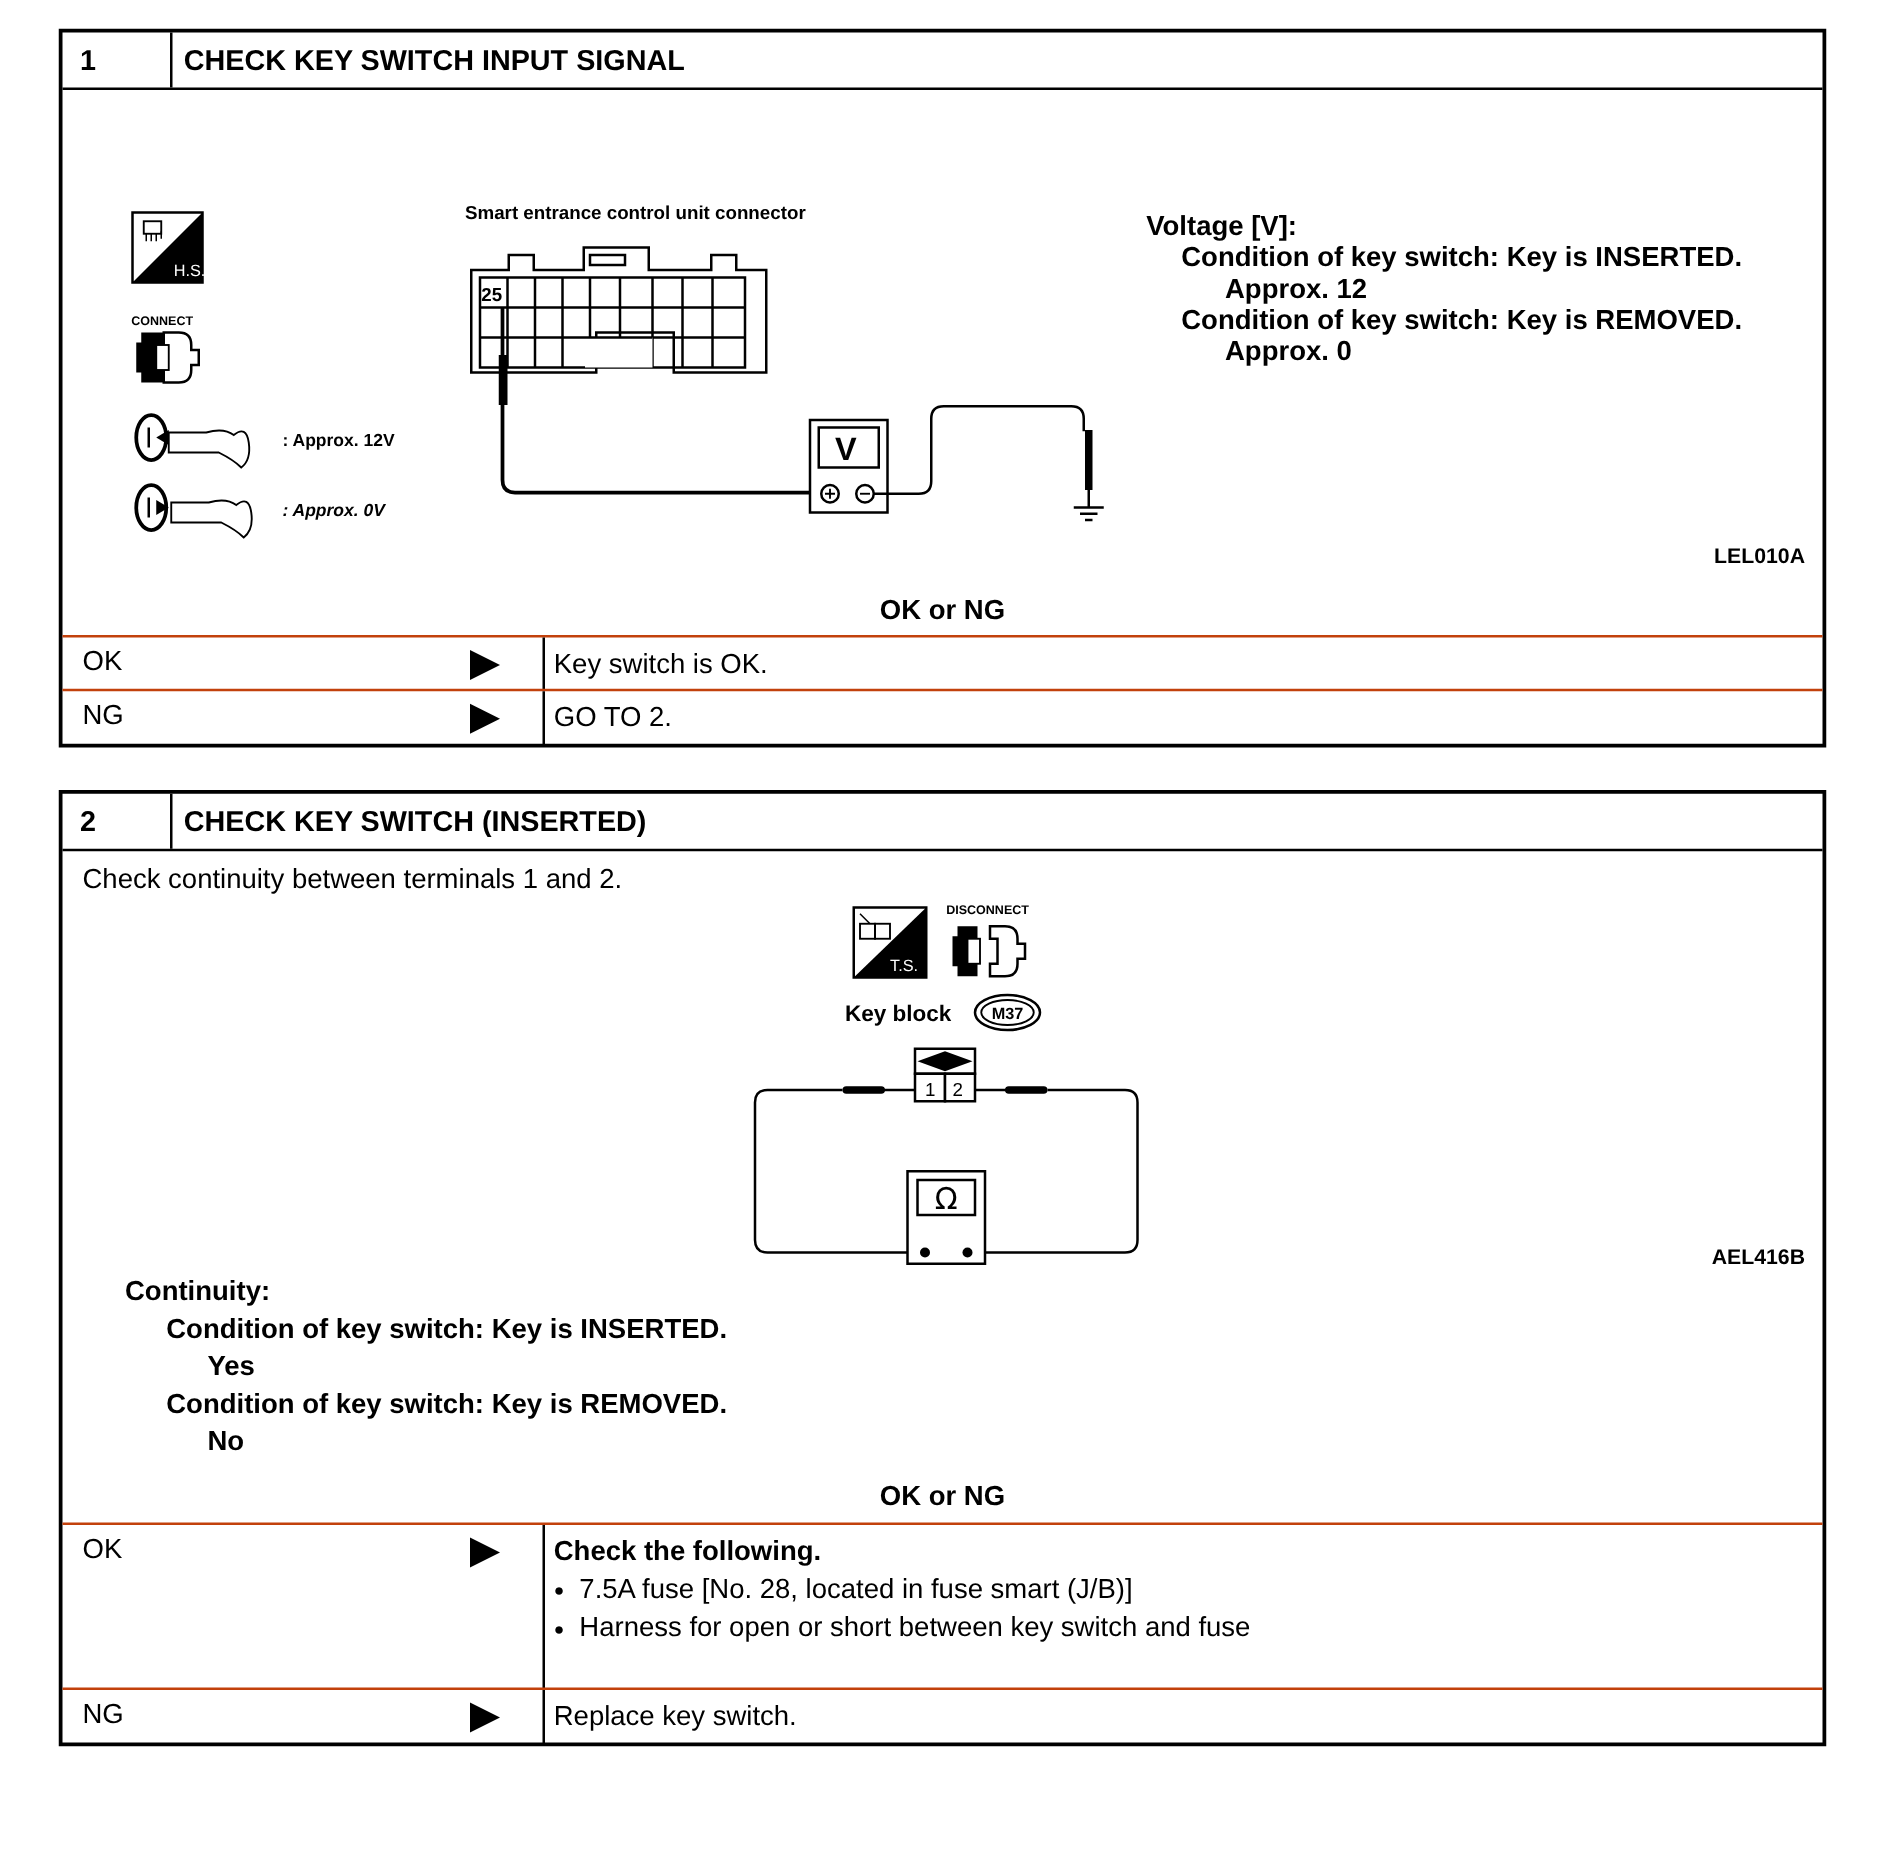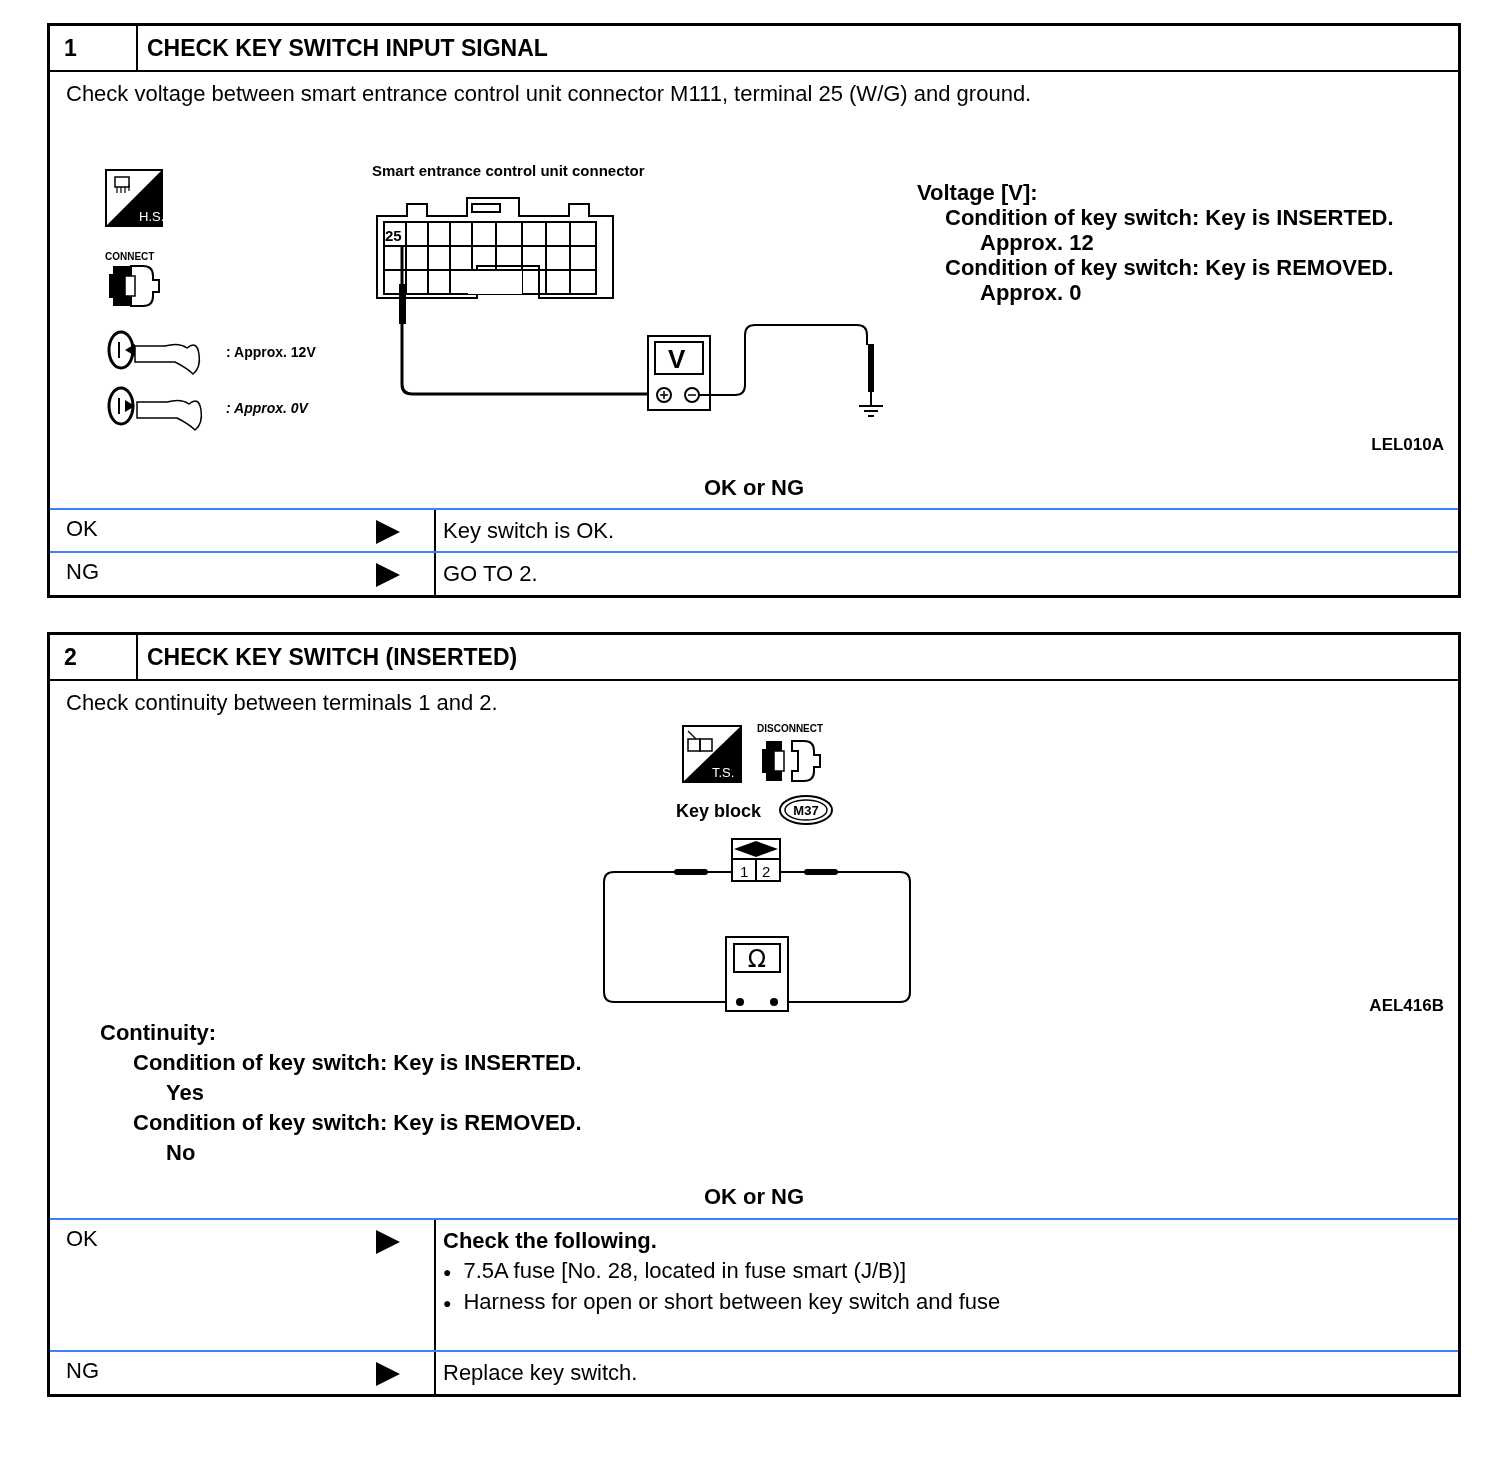--- a/index.html
+++ b/index.html
@@ -5,41 +5,40 @@
   html, body { margin:0; padding:0; background:#ffffff; }
   body { width:1504px; height:1480px; position:relative; font-family:"Liberation Sans", sans-serif; color:#000; overflow:hidden; }
   .block { position:absolute; left:47px; width:1414px; border:3px solid #000; box-sizing:border-box; }
   #block1 { top:23px; height:575px; }
   #block2 { top:632px; height:765px; }
   .hdr { position:absolute; left:0; top:0; right:0; height:44px; border-bottom:2px solid #000; }
   .hdr .num { position:absolute; left:0; top:0; width:88px; height:44px; border-right:2px solid #000; font-weight:bold; font-size:23px; line-height:44px; padding-left:14px; box-sizing:border-box; }
   .hdr .title { position:absolute; left:97px; top:0; height:28px; font-weight:bold; font-size:23px; line-height:44px; }
   .intro { position:absolute; left:16px; font-size:22px; }
   .okng { position:absolute; left:0; right:0; text-align:center; font-weight:bold; font-size:22px; }
-  .row { position:absolute; left:0; right:0; border-top:2px solid #3b82f6; }
+  .row { position:absolute; left:0; right:0; border-top:2px solid #c2410c; }
   .row .lab { position:absolute; left:16px; top:6px; font-size:22px; }
   .row .arrow { position:absolute; left:326px; top:10px; width:0; height:0; border-top:12px solid transparent; border-bottom:12px solid transparent; border-left:24px solid #000; }
   .row .div { position:absolute; left:384px; top:0; bottom:0; border-left:2px solid #000; }
   .row .res { position:absolute; left:393px; top:6px; font-size:22px; line-height:30px; }
   .bold { font-weight:bold; }
   .spec { position:absolute; font-weight:bold; font-size:22px; line-height:25px; }
   .figid { position:absolute; font-size:17px; font-weight:bold; }
   .small-bold { font-size:14px; font-weight:bold; }
   svg { position:absolute; overflow:visible; }
   .bullet::before { content:"\25CF"; font-size:14px; margin-right:12px; vertical-align:middle; }
 </style>
 </head>
 <body>
 
 <div class="block" id="block1">
   <div class="hdr">
     <div class="num">1</div>
     <div class="title">CHECK KEY SWITCH INPUT SIGNAL</div>
   </div>
-  <div class="intro" style="top:55px;">Check voltage between smart entrance control unit connector M111, terminal 25 (W/G) and ground.</div>
 
   <svg style="left:55px; top:143px;" width="60" height="60">
     <rect x="1" y="1" width="56" height="56" fill="#fff" stroke="#000" stroke-width="2"></rect>
     <polygon points="57,1 57,57 1,57" fill="#000"></polygon>
     <rect x="10" y="8" width="14" height="10" fill="none" stroke="#000" stroke-width="1.5"></rect>
     <path d="M12 18 v6 M16 18 v6 M20 18 v6 M24 16 v6" stroke="#000" stroke-width="1.2"></path>
     <text x="34" y="52" fill="#fff" font-size="13" font-family="Liberation Sans, sans-serif">H.S.</text>
   </svg>
 
   <div style="position:absolute; left:55px; top:221px;" class="small-bold"><span style="font-size:10px;">CONNECT</span></div>
@@ -105,21 +104,21 @@
     <path d="M327 199 h36 q10 0 10 -10 v-50 q0 -10 10 -10 h102 q10 0 10 10 v10" fill="none" stroke="#000" stroke-width="2"></path>
     <rect x="496" y="148" width="6" height="48" fill="#000"></rect>
     <line x1="499" y1="196" x2="499" y2="210" stroke="#000" stroke-width="2"></line>
     <g stroke="#000" stroke-width="2">
       <line x1="487" y1="210" x2="511" y2="210"></line>
       <line x1="492" y1="215" x2="506" y2="215"></line>
       <line x1="496" y1="220" x2="502" y2="220"></line>
     </g>
   </svg>
 
-  <div class="spec" style="left:867px; top:142px;margin-top:12px;">
+  <div class="spec" style="left:867px; top:142px;">
     <div>Voltage [V]:</div>
     <div style="padding-left:28px;">Condition of key switch: Key is INSERTED.</div>
     <div style="padding-left:63px;">Approx. 12</div>
     <div style="padding-left:28px;">Condition of key switch:  Key is REMOVED.</div>
     <div style="padding-left:63px;">Approx. 0</div>
   </div>
 
   <div class="figid" style="right:14px; top:409px;">LEL010A</div>
   <div class="okng" style="top:449px;">OK or NG</div>
 

